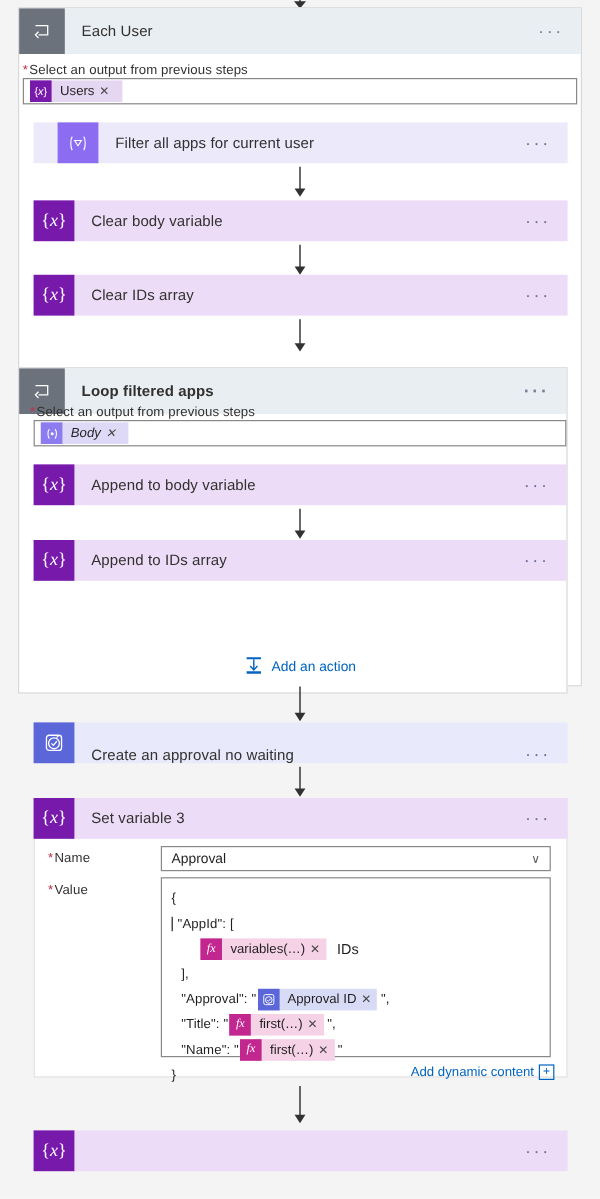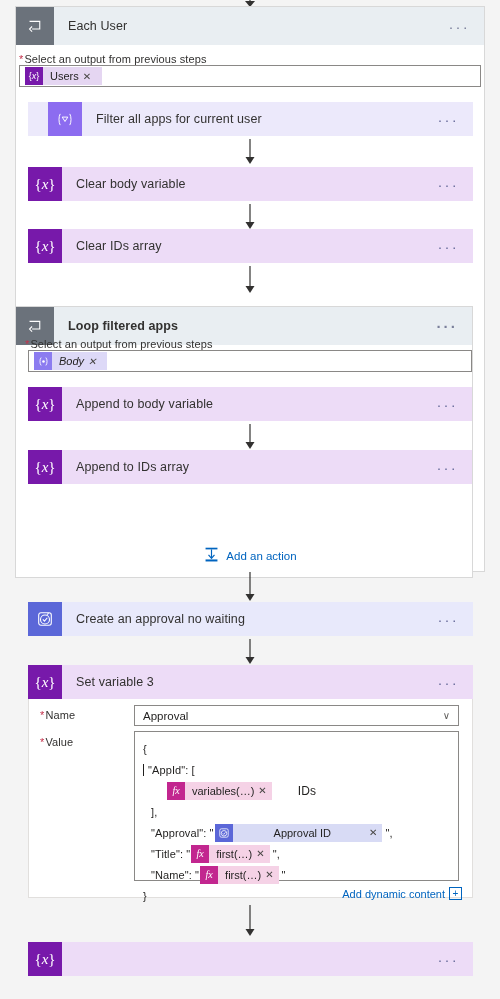--- a/index.html
+++ b/index.html
@@ -145,21 +145,21 @@
     padding-right: 5px;
     cursor: pointer;
   }
   
   .t-variable { background: #e5d6f2; }
   .t-variable .token-icon { background: #7719aa; }
   .t-body     { background: #ddd9f7; font-style: italic; }
   .t-body     .token-icon { background: #8c7cf0; }
   .t-fx       { background: #f5d2e6; }
   .t-fx       .token-icon { background: #c2268f; font-style: italic; font-size: 10px; font-family: "Liberation Serif", serif; }
-  .t-approval { background: #d8dbf5; gap: 34px; }
+  .t-approval { background: #d8dbf5; }
   .t-approval .token-icon { background: #5b67d8; }
 
   
   .json-box {
     background: #ffffff;
     border: 1px solid #8a8886;
     padding: 6px 8px;
     font-size: 11px;
     color: #201f1e;
   }
@@ -379,21 +379,21 @@
     <span>Add an action</span>
   </div>
 
   <div class="connector" style="top:572px;">
     <svg width="16" height="30" viewBox="0 0 16 30">
         <path d="M8 0 L8 23" stroke="#323130" stroke-width="1.2" fill="none"></path>
         <path d="M3.5 22 L8 29 L12.5 22 Z" fill="#323130"></path>
       </svg>
   </div>
 
-  <div class="action v-approval" style="left:28px; top:602px; width:445px;">
+  <div class="action v-approval" style="left:28px; top:602px; width:445px;align-items:flex-end;">
     <div class="action-icon">
       <svg width="18" height="18" viewBox="0 0 20 20" fill="none" stroke="#ffffff" stroke-width="1.2">
         <rect x="3" y="3" width="14" height="14" rx="2.5"></rect>
         <circle cx="10" cy="10.5" r="5"></circle>
         <path d="M7.6 10.5 l1.8 1.9 l3.2 -3.8"></path>
         <path d="M12.4 5.2 l1.6 -1.6"></path>
       </svg>
     </div>
     <div class="action-label">Create an approval no waiting</div>
     <div class="ellipsis">···</div>
@@ -438,21 +438,21 @@
       <span class="caret"></span>
       <span class="json-txt">"AppId": [</span>
     </div>
 
     <div class="json-line" style="padding-left:24px;">
       <span class="token t-fx">
         <span class="token-icon">fx</span>
         <span class="token-text">variables(…)</span>
         <span class="token-x">✕</span>
       </span>
-      <span class="json-txt" style="margin-left:26px; font-size:12px;">IDs</span>
+      <span class="json-txt" style="margin-left:9px; font-size:12px;">IDs</span>
     </div>
 
     <div class="json-line" style="padding-left:8px;">
       <span class="json-txt">],</span>
     </div>
 
     <div class="json-line" style="padding-left:8px;">
       <span class="json-txt">"Approval": "</span>
       <span class="token t-approval" style="margin-left:1px;">
         <span class="token-icon">

